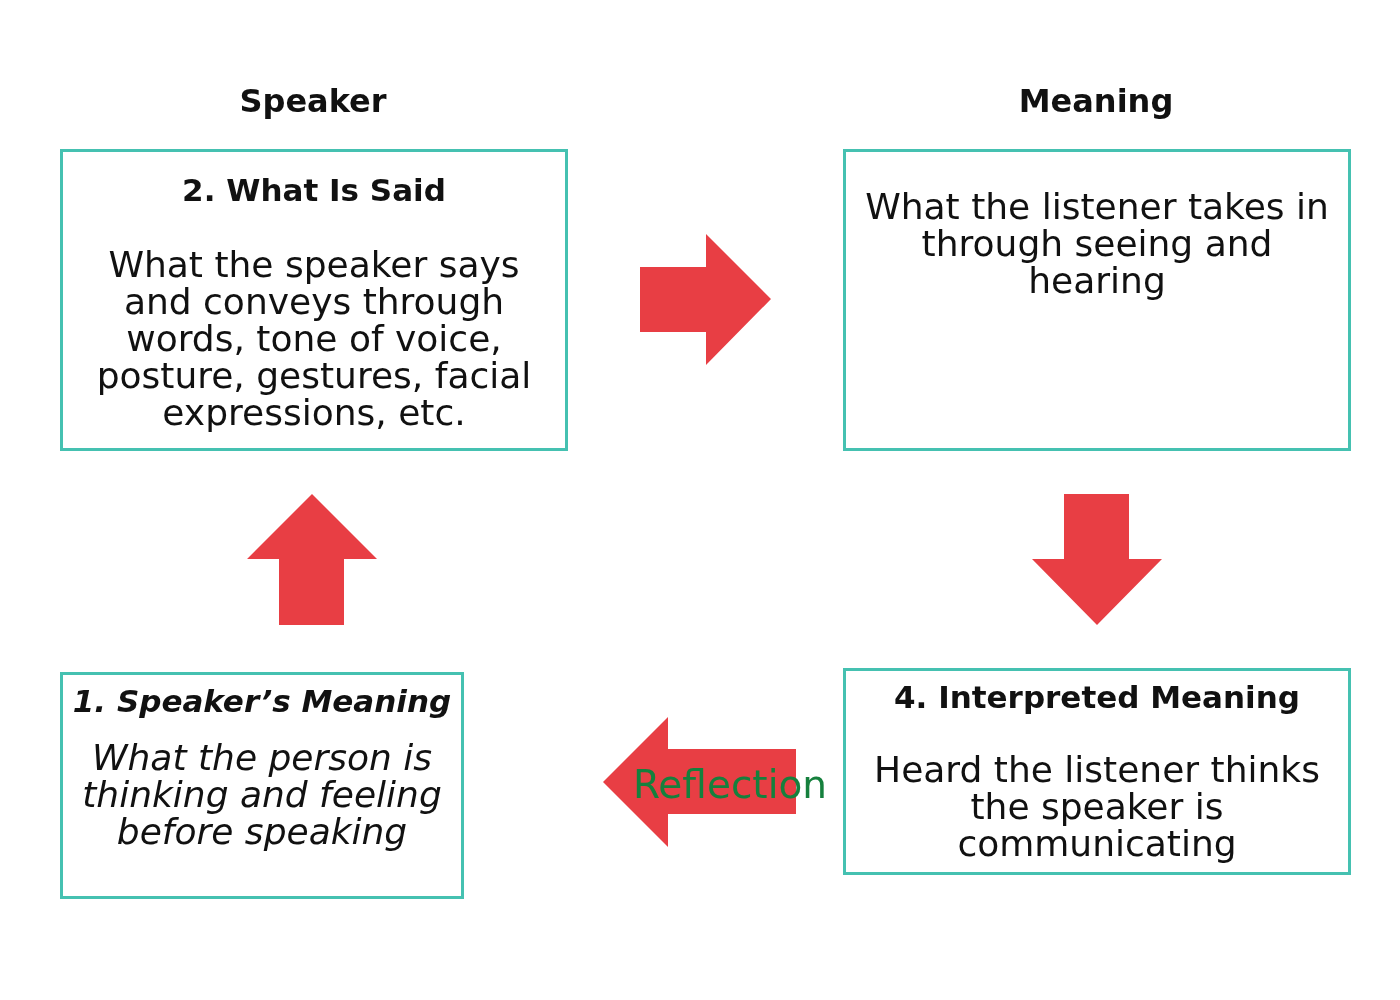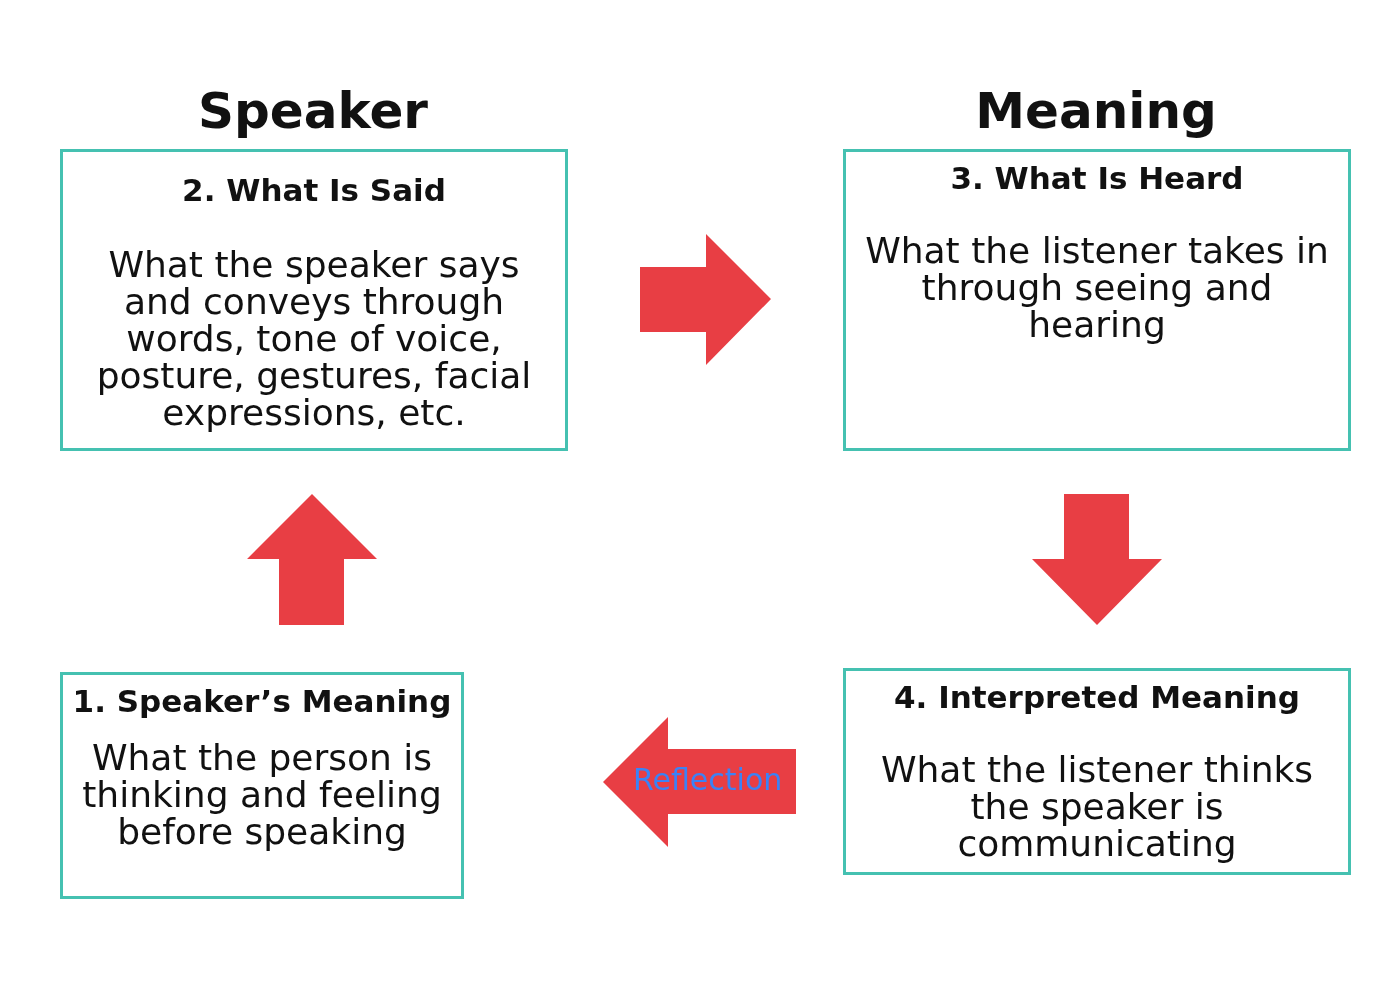--- a/index.html
+++ b/index.html
@@ -1,47 +1,46 @@
 <!DOCTYPE html>
 <html><head>
 <meta charset="utf-8">
 <style>
   html,body{margin:0;padding:0;background:#ffffff;}
   body{width:1400px;height:1000px;position:relative;overflow:hidden;font-family:"DejaVu Sans",sans-serif;color:#111;}
-  .col-title{position:absolute;font-weight:bold;font-size:50px;text-align:center;width:506px;}
+  .col-title{position:absolute;font-weight:bold;font-size:32px;text-align:center;width:506px;}
   .box{position:absolute;border:3px solid #45c1b1;box-sizing:border-box;text-align:center;background:#fff;}
   .box-title{font-weight:bold;font-size:31px;margin:0;}
   .box-body{font-size:36px;line-height:37px;margin:0;}
   svg.arrow{position:absolute;overflow:visible;}
-  .arrow-label{position:absolute;font-size:30px;color:#3b82f6;}
+  .arrow-label{position:absolute;font-size:39px;color:#15803d;}
 </style>
 </head>
 <body>
 
 <div class="col-title" style="left:60px;top:82px;">Speaker</div>
 <div class="col-title" style="left:843px;top:82px;">Meaning</div>
 
 <div class="box" style="left:60px;top:149px;width:508px;height:302px;text-align:center;">
   <p class="box-title" style="margin-top:20px;">2. What Is Said</p>
   <p class="box-body" style="margin:38px 10px 0 10px;">What the speaker says and conveys through words, tone of voice, posture, gestures, facial expressions, etc.</p>
 </div>
 
 <div class="box" style="left:843px;top:149px;width:508px;height:302px;">
-  <p class="box-title" style="margin-top:8px;">3. What Is Heard</p>
   <p class="box-body" style="margin:36px 8px 0 8px;">What the listener takes in through seeing and hearing</p>
 </div>
 
-<div class="box" style="left:60px;top:672px;width:404px;height:227px;">
+<div class="box" style="left:60px;top:672px;width:404px;height:227px;font-style:italic;">
   <p class="box-title" style="margin-top:8px;">1. Speaker’s Meaning</p>
   <p class="box-body" style="margin:20px 8px 0 8px;">What the person is thinking and feeling before speaking</p>
 </div>
 
 <div class="box" style="left:843px;top:668px;width:508px;height:207px;">
   <p class="box-title" style="margin-top:8px;">4. Interpreted Meaning</p>
-  <p class="box-body" style="margin:36px 8px 0 8px;">What the listener thinks the speaker is communicating</p>
+  <p class="box-body" style="margin:36px 8px 0 8px;">Heard the listener thinks the speaker is communicating</p>
 </div>
 
 <svg class="arrow" style="left:640px;top:234px;" width="132" height="132">
   <polygon points="0,33 66,33 66,0 131,65 66,131 66,98 0,98" fill="#e83e44"></polygon>
 </svg>
 
 <svg class="arrow" style="left:1032px;top:494px;" width="132" height="132">
   <polygon points="32,0 97,0 97,65 130,65 65,131 0,65 32,65" fill="#e83e44"></polygon>
 </svg>
 

